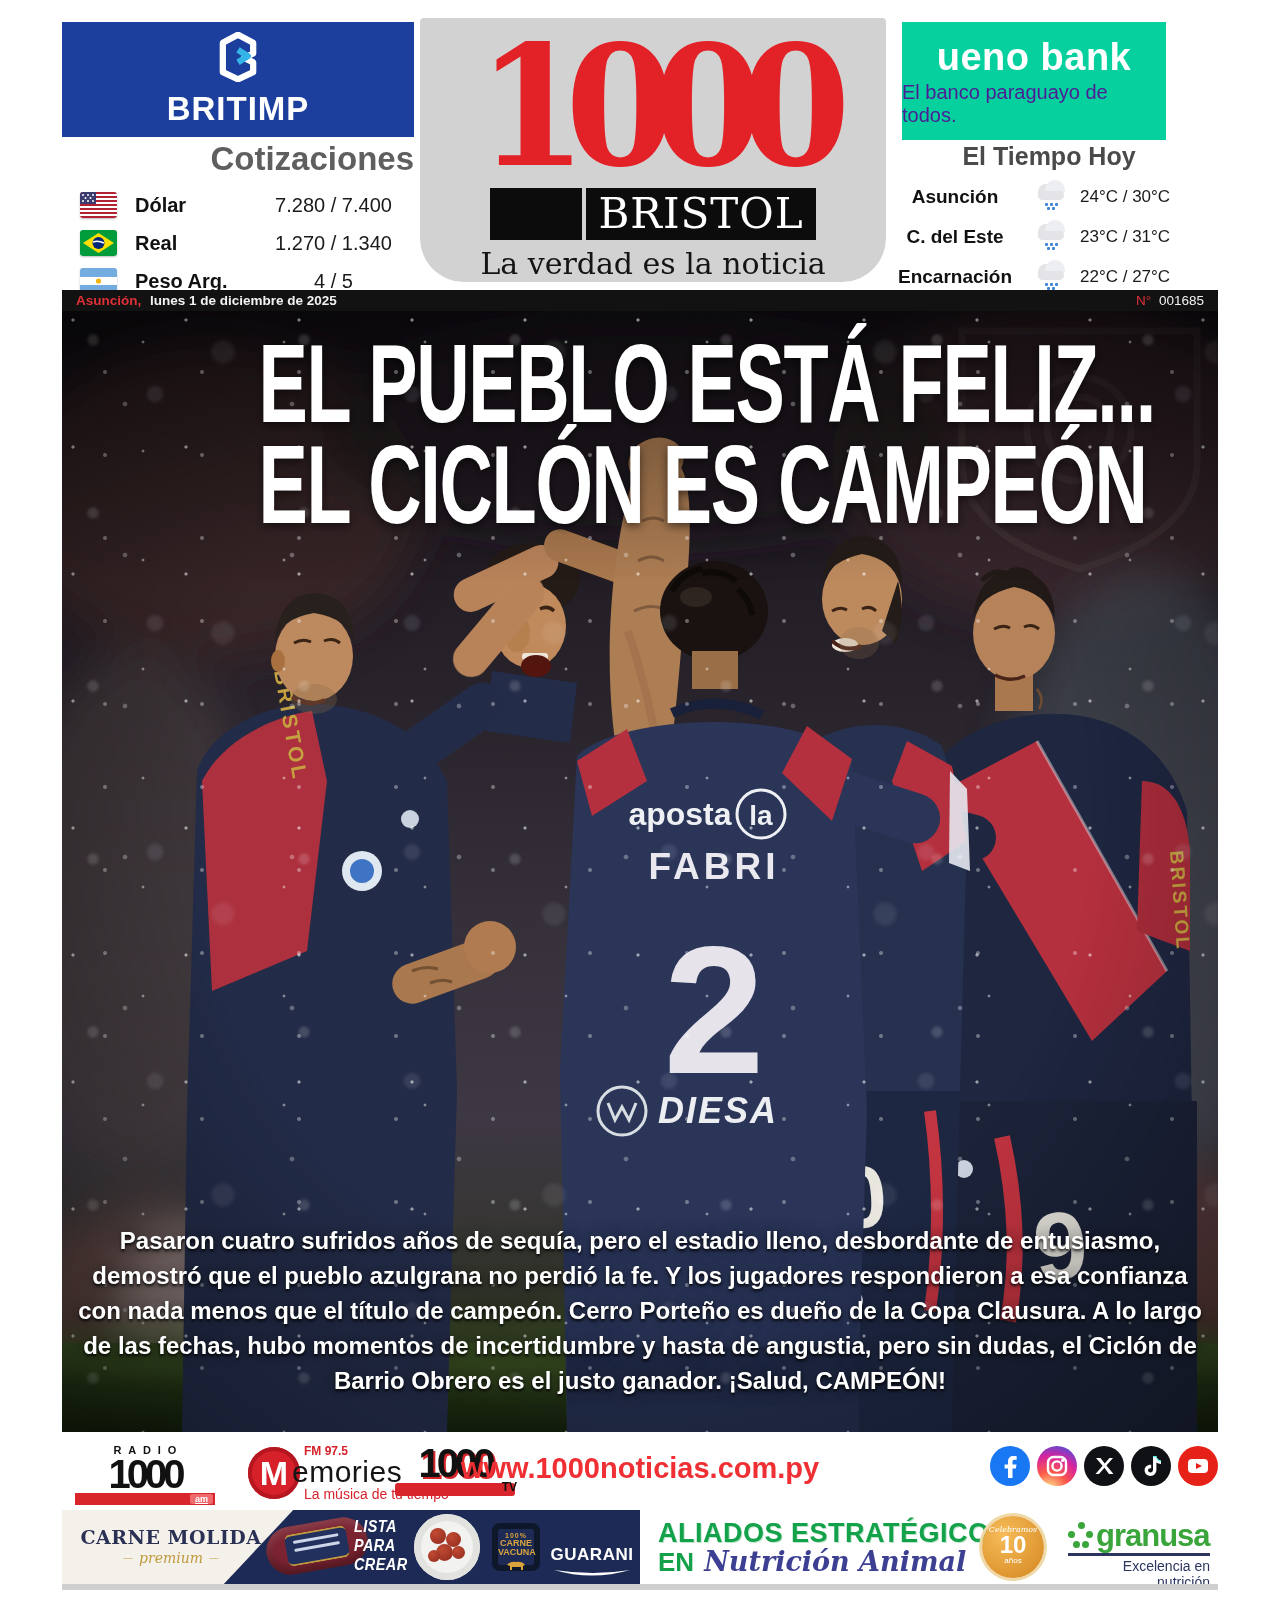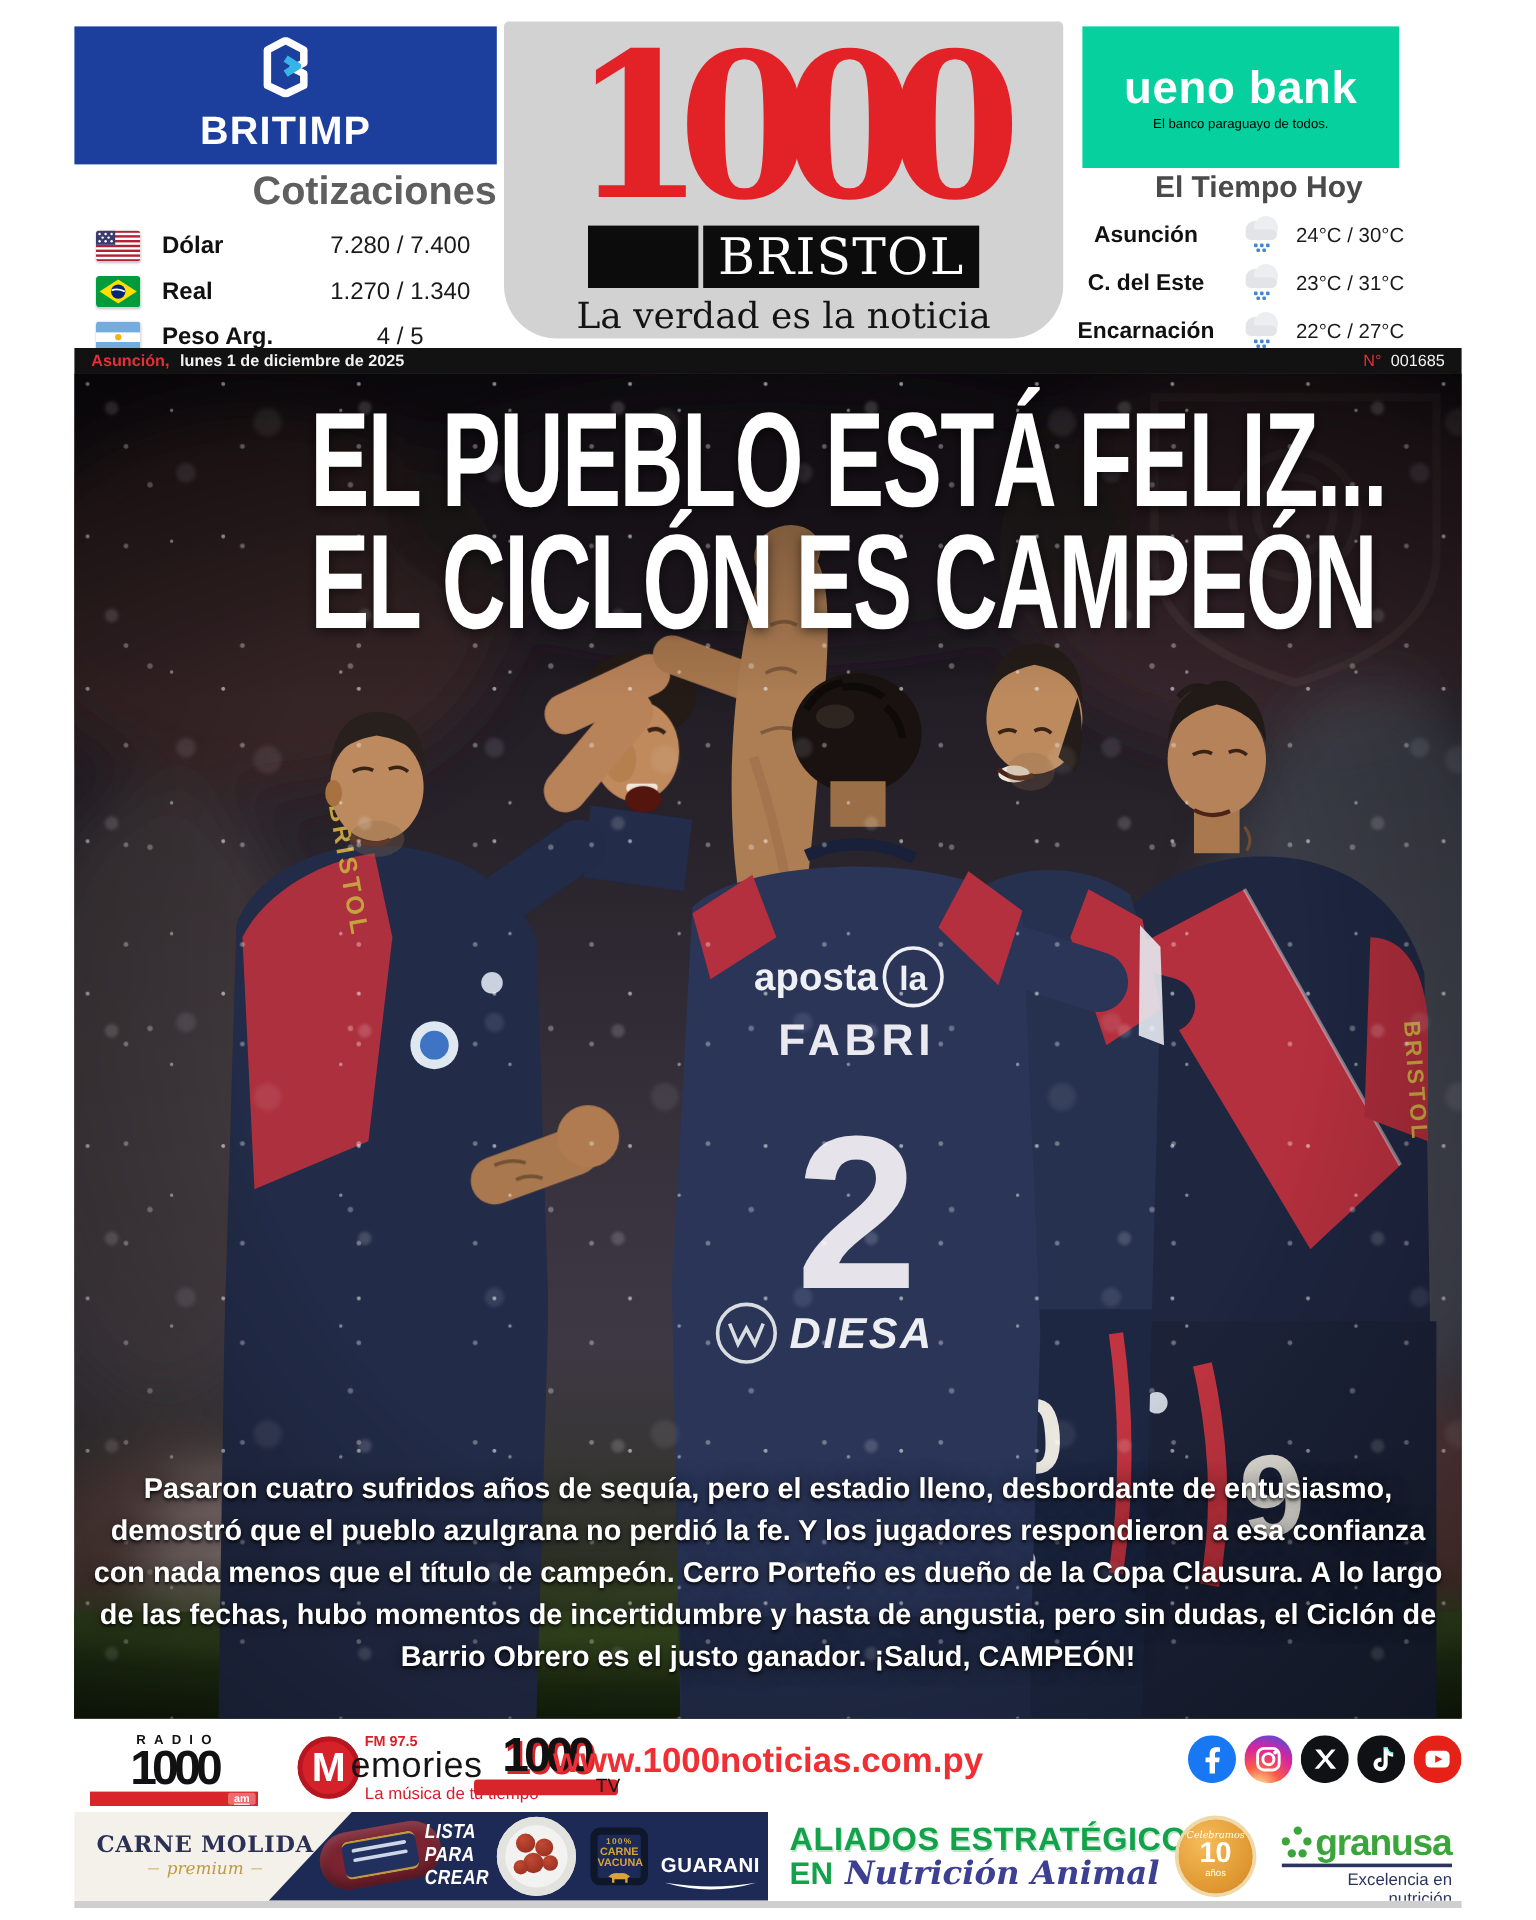--- a/index.html
+++ b/index.html
@@ -20,21 +20,21 @@
   .logo-number{font-family:"DejaVu Serif",serif;font-weight:bold;color:#e32227;font-size:158px;
     line-height:150px;letter-spacing:-0.14em;margin-top:14px;transform:scaleY(1.06);}
   .logo-bar{display:flex;margin-top:6px;}
   .logo-bar-block{width:92px;height:52px;background:#0c0c0c;margin-right:4px;}
   .logo-bar-word{height:52px;background:#0c0c0c;color:#fff;font-family:"DejaVu Serif",serif;
     font-size:42px;line-height:52px;padding:0 12px;letter-spacing:1px;}
   .logo-tagline{font-family:"DejaVu Serif",serif;color:#141414;font-size:30px;margin-top:6px;}
   .box-ueno{position:absolute;left:902px;top:22px;width:264px;height:118px;background:#06d09e;
     display:flex;flex-direction:column;align-items:center;justify-content:center;}
   .ueno-word{color:#fff;font-weight:bold;font-size:38px;letter-spacing:.5px;}
-  .ueno-tag{color:#000000;font-size:11px;margin-top:2px;}
+  .ueno-tag{color:#4c1d95;font-size:20px;margin-top:2px;}
   .weather{position:absolute;left:880px;top:142px;width:338px;}
   .weather-title{text-align:center;color:#4a4a4a;font-weight:bold;font-size:25px;margin-bottom:6px;}
   .wx-row{display:flex;align-items:center;height:40px;}
   .wx-city{font-weight:bold;color:#111;font-size:19px;width:150px;text-align:center;}
   .wx-icon{width:40px;text-align:center;}
   .wx-temps{color:#1a1a1a;font-size:17px;flex:1;text-align:left;padding-left:10px;}
   
   .dateline{position:absolute;left:62px;top:290px;width:1156px;height:21px;background:#121212;
     display:flex;align-items:center;justify-content:space-between;padding:0 14px;box-sizing:border-box;}
   .dl-left{font-size:13.5px;font-weight:bold;}
@@ -79,21 +79,21 @@
   .mem-circle{width:52px;height:52px;border-radius:50%;background:#d6212b;color:#fff;font-weight:bold;
     font-size:34px;display:flex;align-items:center;justify-content:center;box-shadow:inset 0 0 0 4px #b5161f;}
   .mem-right{margin-left:-8px;}
   .mem-fm{color:#d6212b;font-weight:bold;font-size:12px;margin-left:12px;}
   .mem-name{color:#151515;font-size:30px;letter-spacing:.5px;line-height:28px;}
   .mem-tag{color:#d6212b;font-size:14px;margin-left:12px;}
   .tv-logo{position:absolute;left:395px;top:12px;width:120px;text-align:center;}
   .tv-num{font-size:40px;font-weight:bold;color:#111;letter-spacing:-4px;line-height:38px;
     text-shadow:2px 2px 0 #d8252b;}
   .tv-bar{position:relative;height:13px;background:#d8252b;border-radius:3px;margin-top:1px;}
-  .tv-band{position:absolute;right:-2px;top:-3px;color:#111;font-weight:normal;font-size:16px;}
+  .tv-band{position:absolute;right:-2px;top:-3px;color:#111;font-weight:bold;font-size:12px;}
   .site-url{position:absolute;left:0;right:0;top:20px;text-align:center;color:#ef2f34;
     font-weight:bold;font-size:29px;}
   .socials{position:absolute;right:62px;top:14px;display:flex;gap:7px;}
   .soc{width:40px;height:40px;display:block;}
   
   .ads{position:absolute;left:62px;top:1510px;width:1156px;height:74px;display:flex;
     box-shadow:0 6px 0 #cfcfcf;}
   .ad-left{position:relative;width:578px;height:74px;background:#f4f1ea;overflow:hidden;}
   .ad-left .navy{position:absolute;inset:0;background:#1d2a55;
     clip-path:polygon(40% 0,100% 0,100% 100%,28% 100%);}

